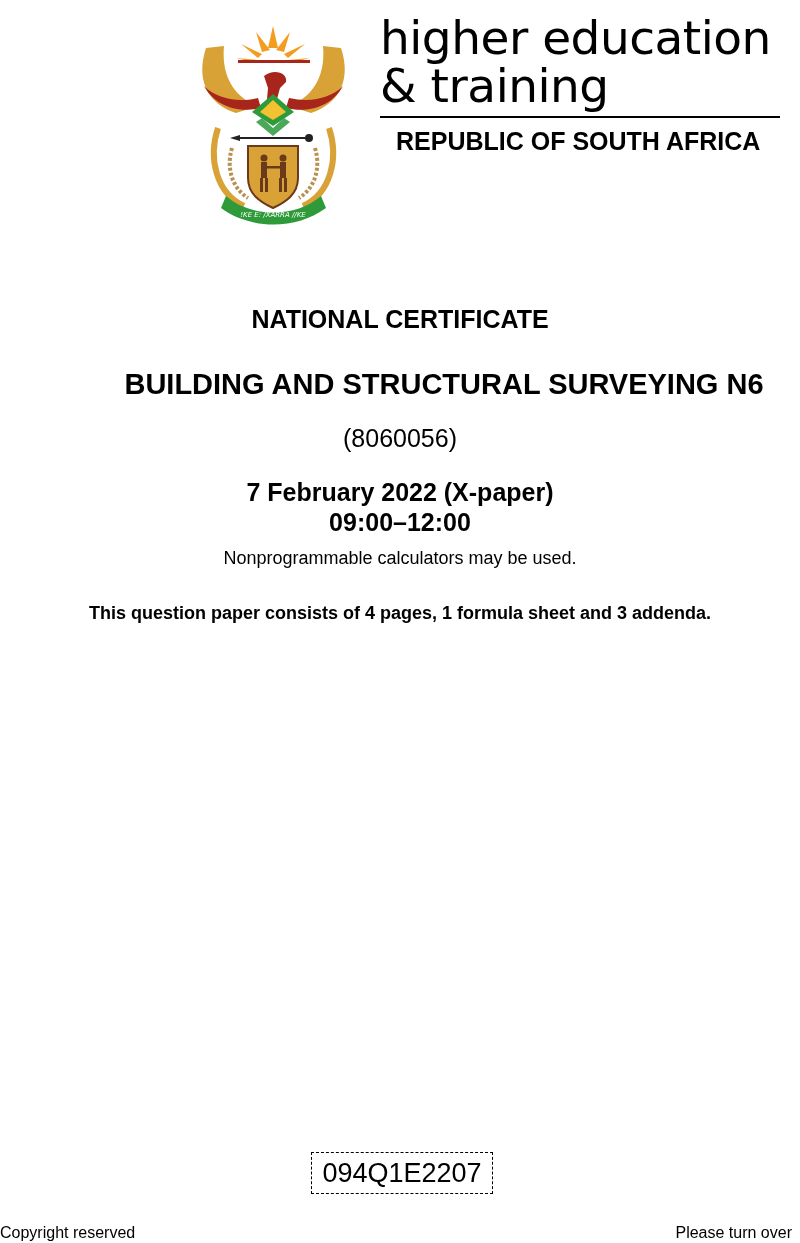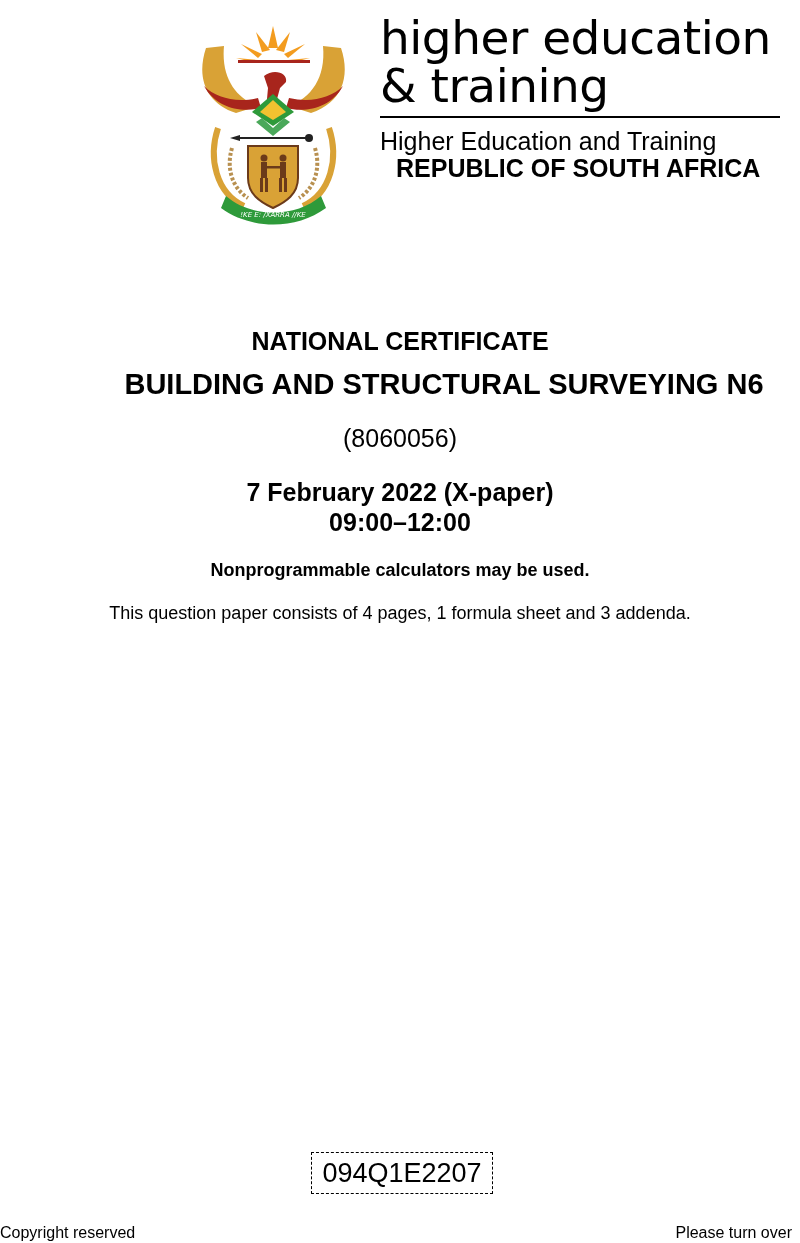--- a/index.html
+++ b/index.html
@@ -4,27 +4,27 @@
 <style>
   html, body { margin:0; padding:0; background:#ffffff; }
   body { width:800px; height:1243px; position:relative; overflow:hidden; font-family:"Liberation Sans", sans-serif; color:#000; }
   .emblem { position:absolute; left:196px; top:18px; width:155px; height:210px; }
   .brand { position:absolute; left:380px; top:14px; width:402px; }
   .brand-l1, .brand-l2 { font-family:"DejaVu Sans", sans-serif; font-size:47px; line-height:48px; letter-spacing:-0.5px; white-space:nowrap; }
   .brand-rule { height:2px; background:#000; margin:6px 0 10px 0; width:400px; }
   .dept { font-size:25px; line-height:27px; white-space:nowrap; }
   .dept.bold { font-weight:bold;margin-left:16px; }
   .center { position:absolute; left:0; width:800px; text-align:center; white-space:nowrap; }
-  .t1 { top:327px; font-size:25px; font-weight:bold; }
+  .t1 { top:305px; font-size:25px; font-weight:bold; }
   .t2 { top:368px; font-size:29px; font-weight:bold;padding-left:44px; }
   .t3 { top:424px; font-size:25px; }
   .t4 { top:478px; font-size:25px; font-weight:bold; }
   .t5 { top:508px; font-size:25px; font-weight:bold; }
-  .t6 { top:560px; font-size:18px; font-weight:bold; }
-  .t7 { top:603px; font-size:18px; font-weight:normal; }
+  .t6 { top:548px; font-size:18px; font-weight:normal; }
+  .t7 { top:603px; font-size:18px; font-weight:bold; }
   .code-box { position:absolute; left:311px; top:1152px; width:180px; height:40px; border:1.5px dashed #000; display:flex; align-items:center; justify-content:center; font-size:27px; }
   .footer-left { position:absolute; left:0; top:1224px; font-size:16px; }
   .footer-right { position:absolute; right:8px; top:1224px; font-size:16px; }
 </style>
 </head>
 <body>
 
 <div class="emblem">
   <svg width="155" height="210" viewBox="0 0 155 210">
 
@@ -74,21 +74,20 @@
 
     <path d="M30,178 C55,200 100,200 125,178 L130,190 C100,212 55,212 25,190 Z" fill="#2e9a3a"></path>
     <text x="77" y="199" font-size="7" fill="#ffffff" text-anchor="middle" font-family="DejaVu Sans, sans-serif" font-style="italic">!KE E: /XARRA //KE</text>
   </svg>
 </div>
 
 <div class="brand">
   <div class="brand-l1">higher education</div>
   <div class="brand-l2">&amp; training</div>
   <div class="brand-rule"></div>
-  <div class="dept">Higher Education and Training</div>
   <div class="dept bold">REPUBLIC OF SOUTH AFRICA</div>
 </div>
 
 <div class="center t1">NATIONAL CERTIFICATE</div>
 <div class="center t2">BUILDING AND STRUCTURAL SURVEYING N6</div>
 <div class="center t3">(8060056)</div>
 <div class="center t4">7 February 2022 (X-paper)</div>
 <div class="center t5">09:00–12:00</div>
 <div class="center t6">Nonprogrammable calculators may be used.</div>
 <div class="center t7">This question paper consists of 4 pages, 1 formula sheet and 3 addenda.</div>

